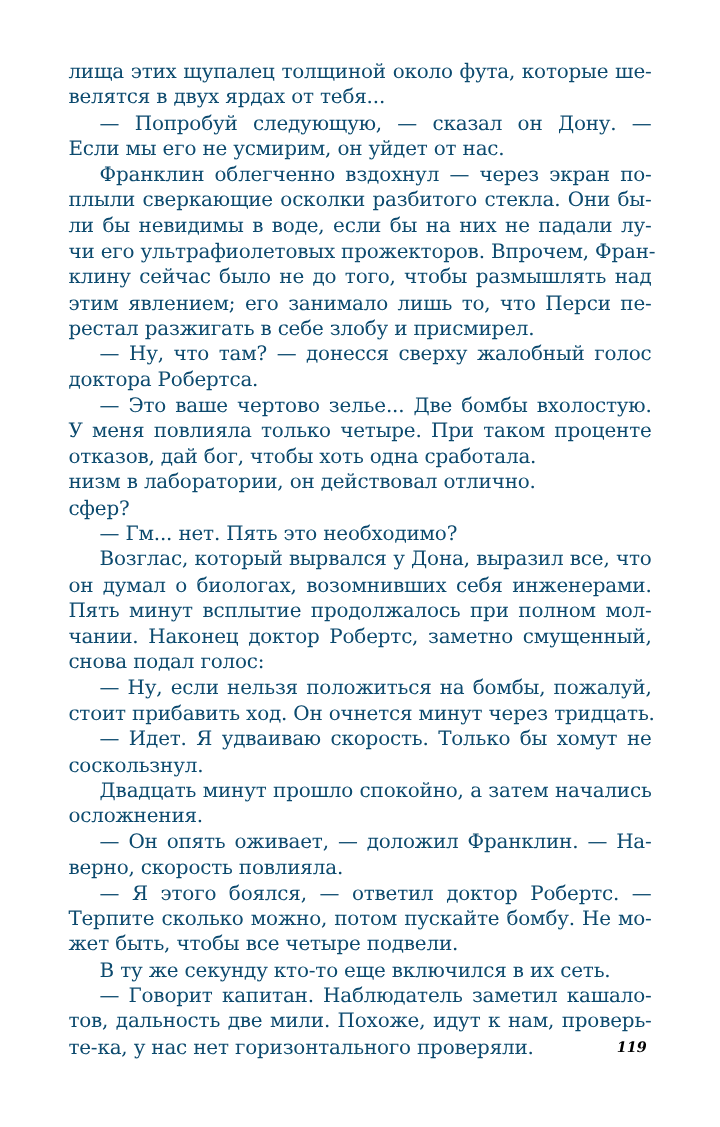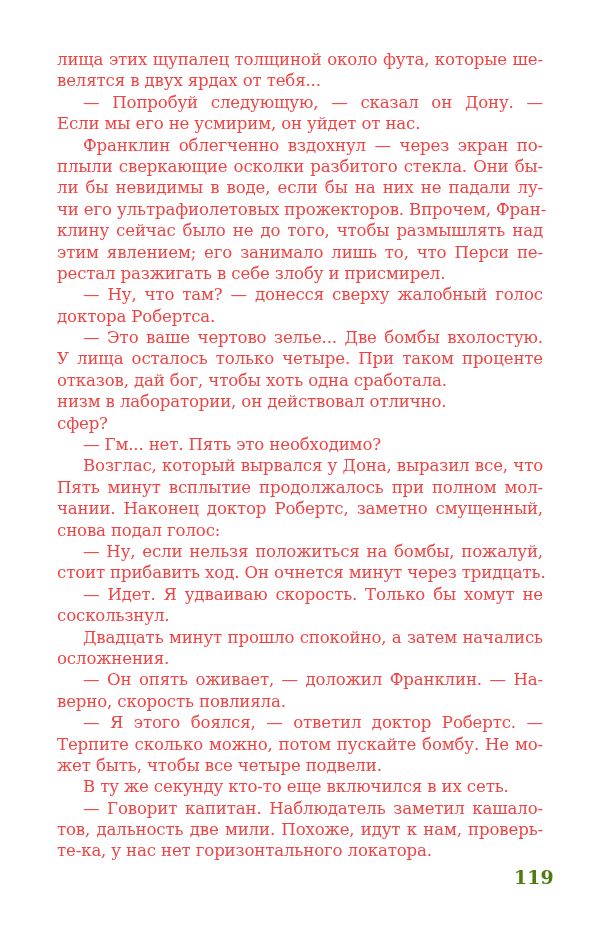--- a/index.html
+++ b/index.html
@@ -14,21 +14,21 @@
       overflow: hidden;
     }
     .page {
       position: absolute;
       left: 57px;
       top: 49px;
       width: 486px;
       font-family: "DejaVu Serif", serif;
       font-size: 16.6px;
       line-height: 21.4px;
-      color: #ef4444;
+      color: #0c4a6e;
       text-align: justify;
     }
     .line {
       display: block;
       white-space: nowrap;
       text-align: justify;
       text-align-last: justify;
       height: 21.4px;
       overflow: visible;
       letter-spacing: -0.15px;
@@ -38,61 +38,63 @@
     }
     .line.last {
       text-align-last: left;
     }
     .page-number {
       position: absolute;
       left: 514px;
       top: 866px;
       font-family: "DejaVu Serif", serif;
       font-weight: bold;
-      font-size: 19px;
-      color: #4d7c0f;
+      font-size: 12px;
+      color: #000000;
+      font-style: italic;
     }
   </style>
 </head>
 <body>
 
 <div class="page">
   <span class="line">лища этих щупалец толщиной около фута, которые ше-</span>
   <span class="line last">велятся в двух ярдах от тебя...</span>
   <span class="line indent">— Попробуй  следующую, — сказал  он Дону. —</span>
   <span class="line last">Если мы его не усмирим, он уйдет от нас.</span>
   <span class="line indent">Франклин облегченно вздохнул — через экран по-</span>
   <span class="line">плыли сверкающие осколки разбитого стекла. Они бы-</span>
   <span class="line">ли бы невидимы в воде, если бы на них не падали лу-</span>
   <span class="line">чи его ультрафиолетовых прожекторов. Впрочем, Фран-</span>
   <span class="line">клину сейчас было не до того, чтобы размышлять над</span>
   <span class="line">этим явлением; его занимало лишь то, что Перси пе-</span>
   <span class="line last">рестал разжигать в себе злобу и присмирел.</span>
   <span class="line indent">— Ну, что там? — донесся сверху жалобный голос</span>
   <span class="line last">доктора Робертса.</span>
   <span class="line indent">— Это ваше чертово зелье... Две бомбы вхолостую.</span>
-  <span class="line">У лища осталось только четыре. При таком проценте</span>
+  <span class="line">У меня повлияла только четыре. При таком проценте</span>
   <span class="line last">отказов, дай бог, чтобы хоть одна сработала.</span>
   <span class="line last">низм в лаборатории, он действовал отлично.</span>
   <span class="line last">сфер?</span>
   <span class="line indent last">— Гм... нет. Пять это необходимо?</span>
   <span class="line indent">Возглас, который вырвался у Дона, выразил все, что</span>
+  <span class="line">он думал о биологах, возомнивших себя инженерами.</span>
   <span class="line">Пять минут всплытие продолжалось при полном мол-</span>
   <span class="line">чании. Наконец доктор Робертс,  заметно смущенный,</span>
   <span class="line last">снова подал голос:</span>
   <span class="line indent">— Ну, если нельзя положиться на бомбы, пожалуй,</span>
   <span class="line last">стоит прибавить ход. Он очнется минут через тридцать.</span>
   <span class="line indent">— Идет. Я удваиваю скорость. Только бы хомут не</span>
   <span class="line last">соскользнул.</span>
   <span class="line indent">Двадцать минут прошло спокойно, а затем начались</span>
   <span class="line last">осложнения.</span>
   <span class="line indent">— Он опять оживает, — доложил Франклин. — На-</span>
   <span class="line last">верно, скорость повлияла.</span>
   <span class="line indent">— Я этого боялся, — ответил доктор Робертс. —</span>
   <span class="line">Терпите сколько можно, потом пускайте бомбу. Не мо-</span>
   <span class="line last">жет быть, чтобы все четыре подвели.</span>
   <span class="line indent last">В ту же секунду кто-то еще включился в их сеть.</span>
   <span class="line indent">— Говорит капитан. Наблюдатель заметил кашало-</span>
   <span class="line">тов, дальность две мили. Похоже, идут к нам, проверь-</span>
-  <span class="line last">те-ка, у нас нет горизонтального локатора.</span>
+  <span class="line last">те-ка, у нас нет горизонтального проверяли.</span>
 </div>
 
 <div class="page-number">119</div>
 
 </body></html>

